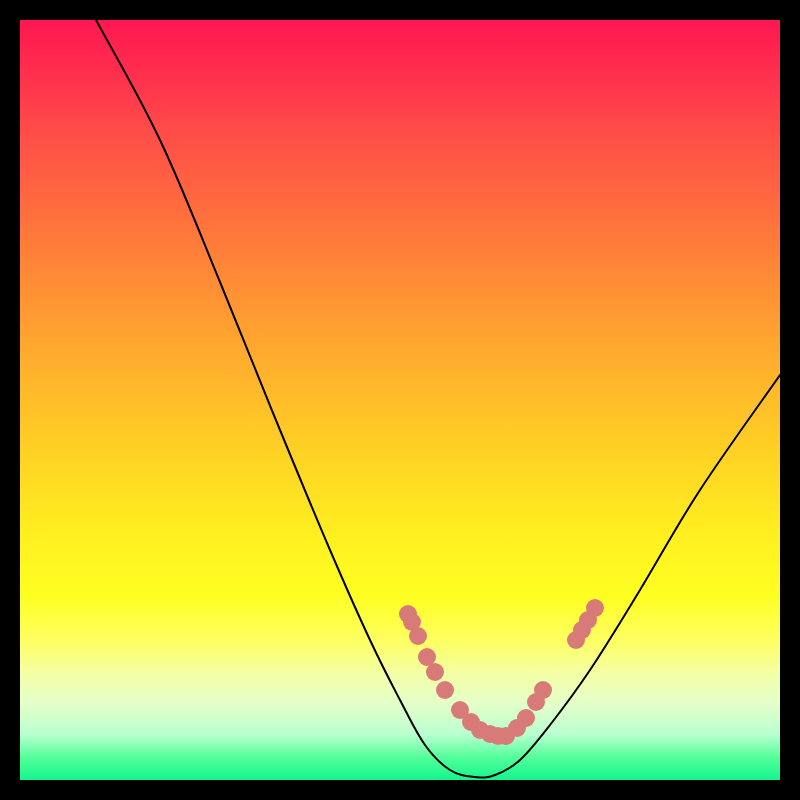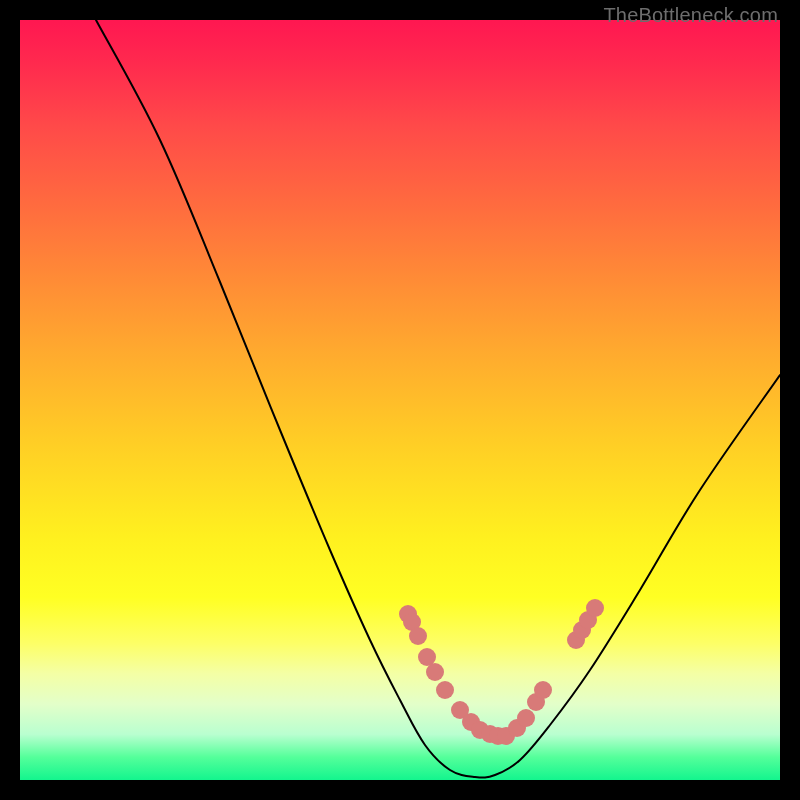--- a/index.html
+++ b/index.html
@@ -80,14 +80,13 @@
           <circle cx="506" cy="698" r="9" fill="#d87a78"></circle>
           <circle cx="516" cy="682" r="9" fill="#d87a78"></circle>
           <circle cx="523" cy="670" r="9" fill="#d87a78"></circle>
           <circle cx="556" cy="620" r="9" fill="#d87a78"></circle>
           <circle cx="562" cy="610" r="9" fill="#d87a78"></circle>
           <circle cx="568" cy="600" r="9" fill="#d87a78"></circle>
           <circle cx="575" cy="588" r="9" fill="#d87a78"></circle>
         </g>
     </svg>
   </div>
-  <div class="watermark">TheBottleneck.com</div>
 </div>
 
 </body></html>

